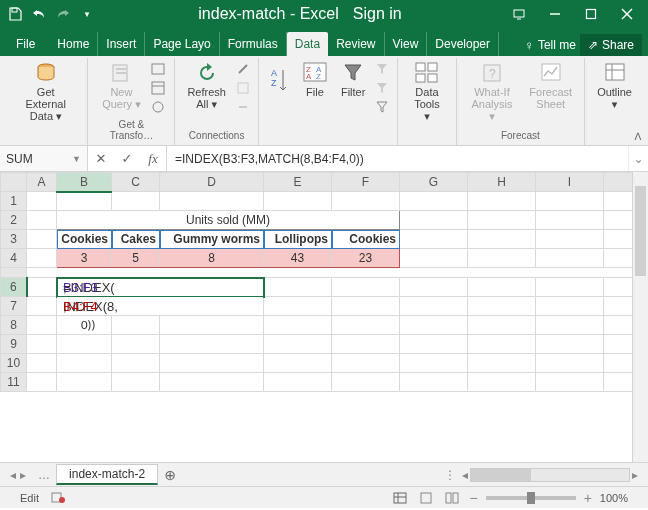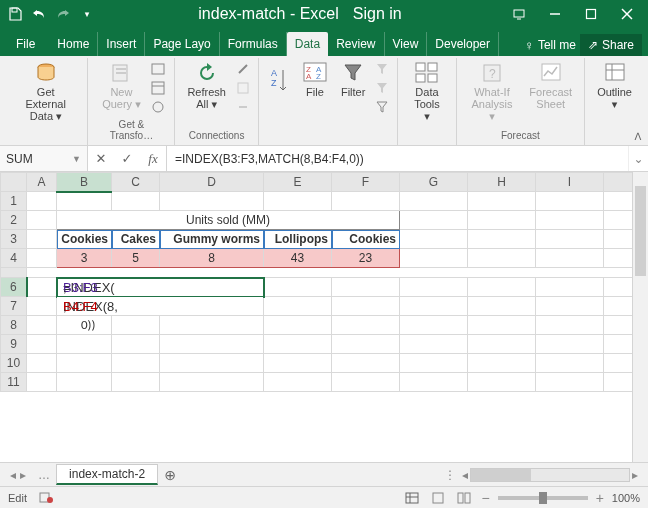--- a/index.html
+++ b/index.html
@@ -63,21 +63,21 @@
   
   .sheet-tabs { height: 24px; background: #f1f1f1; border-top: 1px solid #d4d4d4; display: flex; align-items: center; padding: 0 4px; font-size: 12px; }
   .st-nav { display:flex; gap:4px; color:#888; padding: 0 6px;}
   .st-tab { background: #fff; border: 1px solid #ccc; border-bottom: 2px solid #217346; padding: 2px 12px; font-size: 12px; cursor: pointer;}
   .st-add { width: 24px; text-align:center; color:#666; cursor:pointer; font-size:14px;}
   .h-scroll { flex:1; display:flex; justify-content:flex-end; padding-right:4px;}
   .h-scroll-track { width:160px; height:14px; background:#e8e8e8; border:1px solid #ccc; position:relative;}
   .h-scroll-thumb { position:absolute; left:0; top:0; width:60px; height:100%; background:#cfcfcf;}
 
   
-  .status-bar { height: 22px; background: #f1f1f1; border-top: 1px solid #d4d4d4; display: flex; align-items: center; padding: 0 8px; font-size: 11px; color: #555; gap: 12px;}
+  .status-bar { height: 22px; background: #f1f1f1; border-top: 1px solid #d4d4d4; display: flex; align-items: center; padding: 0 20px; font-size: 11px; color: #555; gap: 12px;}
   .status-right { margin-left: auto; display: flex; align-items: center; gap: 8px;}
   .zoom-slider { width: 90px; height: 4px; background: #c0c0c0; position: relative;}
   .zoom-thumb { width: 8px; height: 12px; background: #888; position: absolute; left: 41px; top: -4px;}
   .view-btn { width:18px; height:16px; border:1px solid transparent; display:flex; align-items:center; justify-content:center; cursor:pointer;}
 
   
   .blue-range { outline:1.5px solid #3a7ac0; outline-offset:-1px;text-align:right;}
   
   .overflow-cell { position: relative; margin-left: 32px; }
   .overflow-cell span { position: absolute; left: 3px; top: 1px; white-space: nowrap; }

